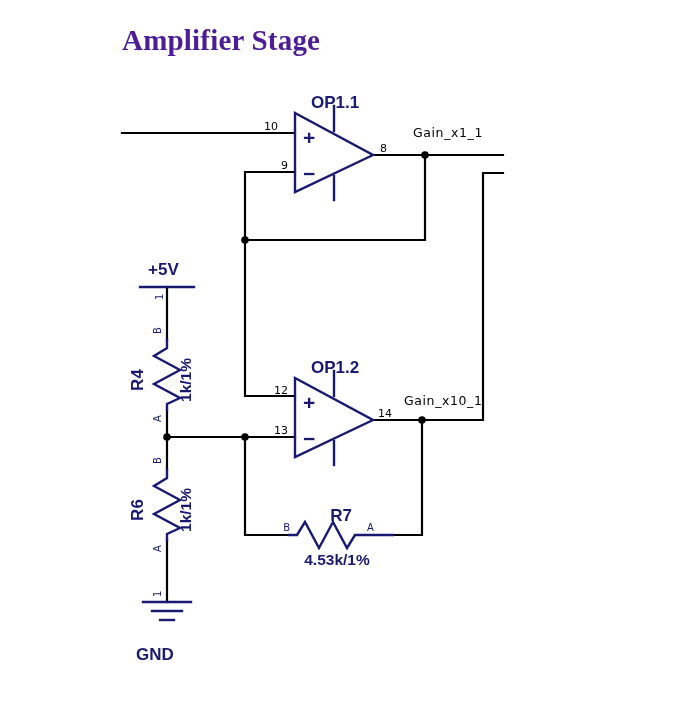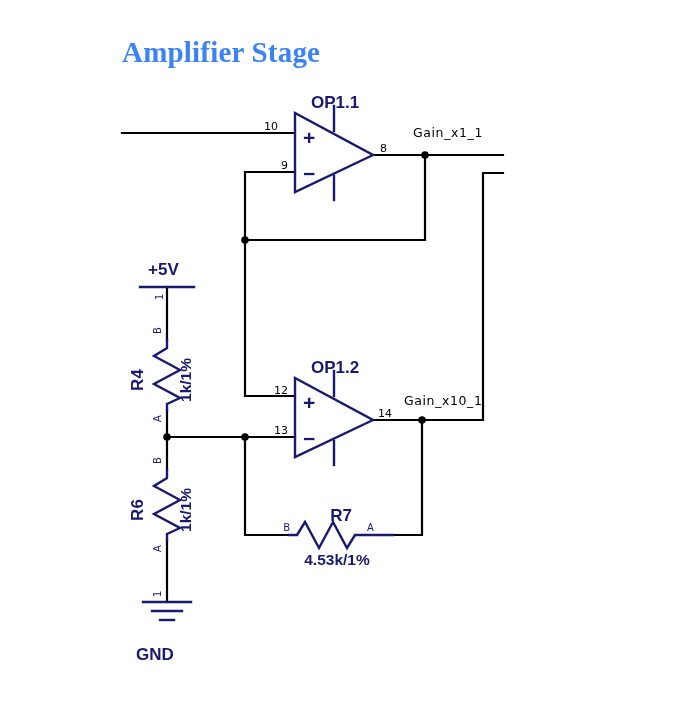--- a/index.html
+++ b/index.html
@@ -15,25 +15,25 @@
     position: relative;
   }
   #page {
     position: absolute;
     inset: 0;
     background: #ffffff;
   }
   #doc-title {
     position: absolute;
     left: 122px;
-    top: 36px;
+    top: 24px;
     font-family: "Liberation Serif", serif;
     font-weight: bold;
     font-size: 29px;
-    color: #3b82f6;
+    color: #4c1d95;
     letter-spacing: 0.2px;
     white-space: nowrap;
   }
   #schematic {
     position: absolute;
     left: 0;
     top: 0;
   }
   .wire {
     stroke: #000000;

